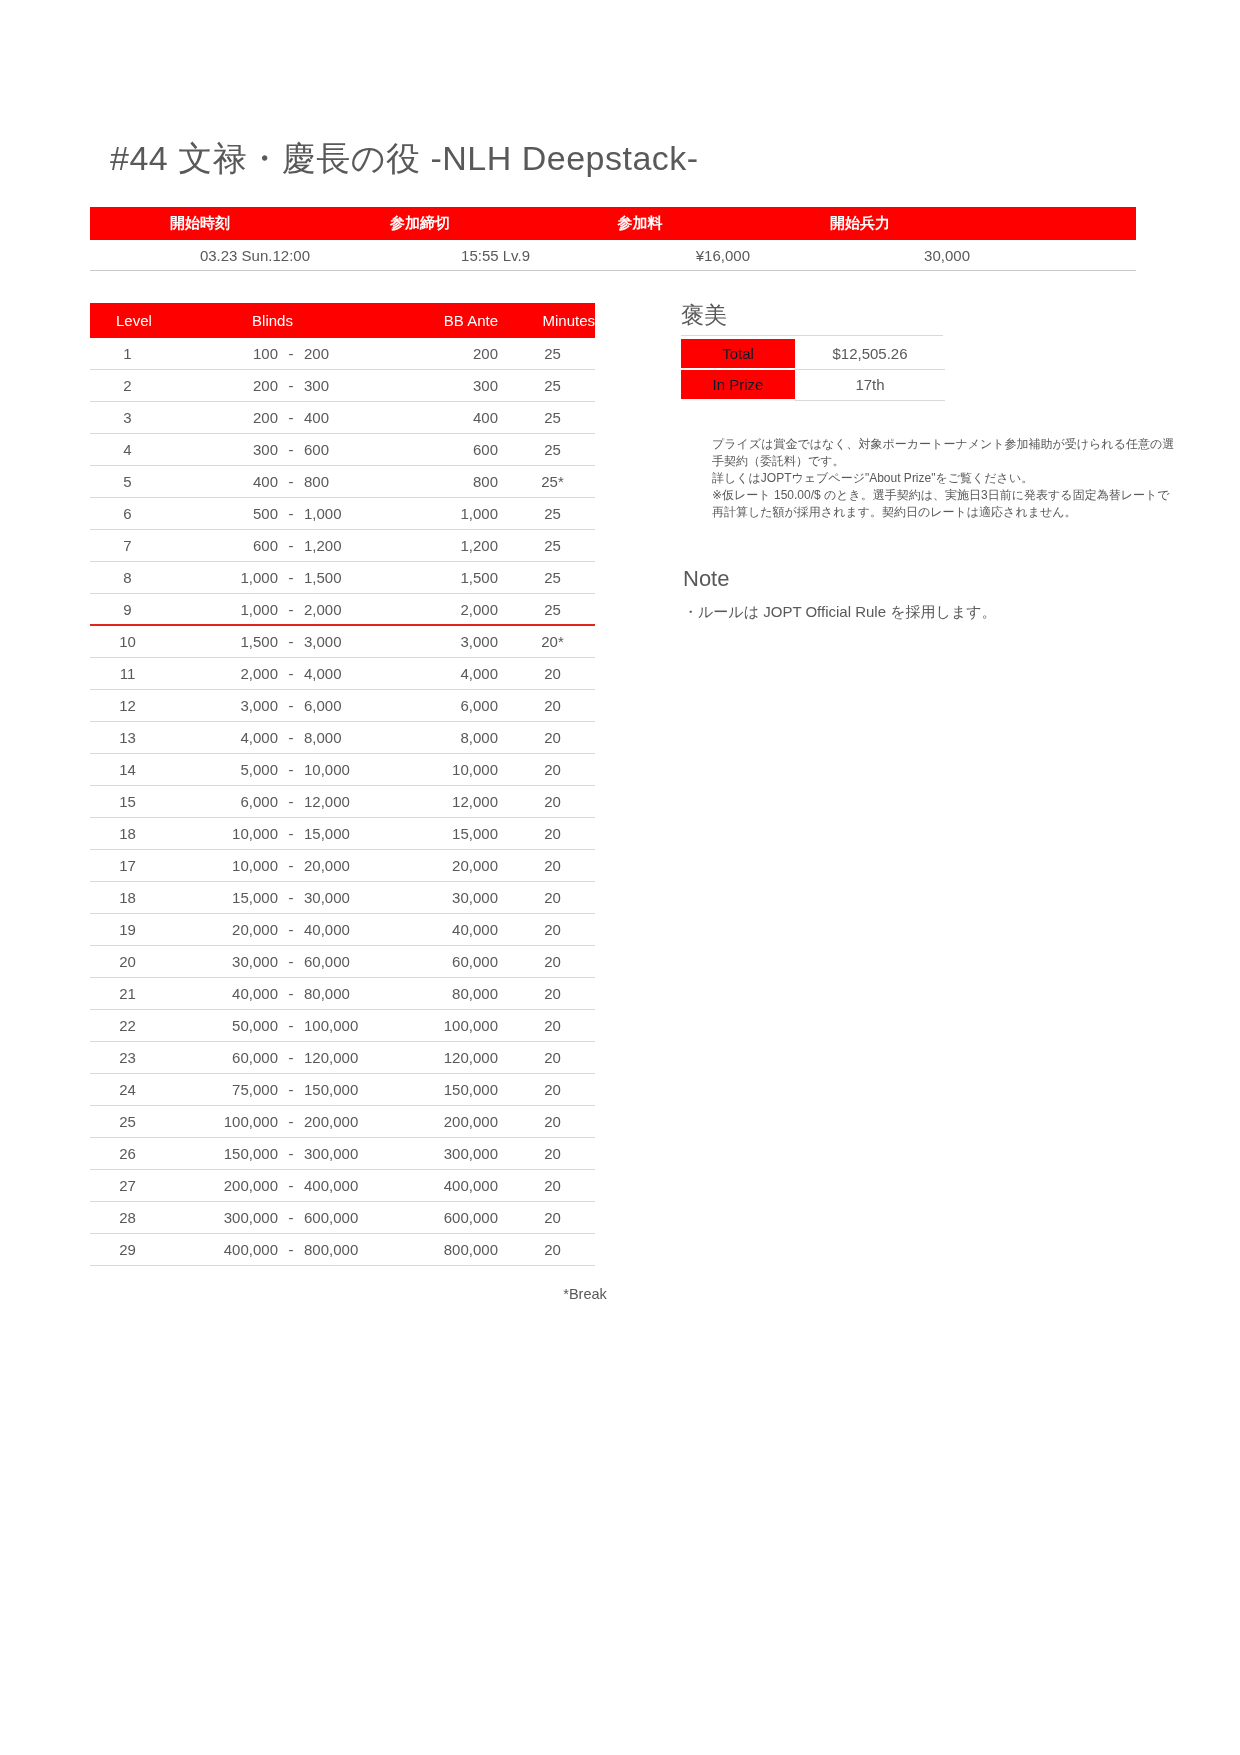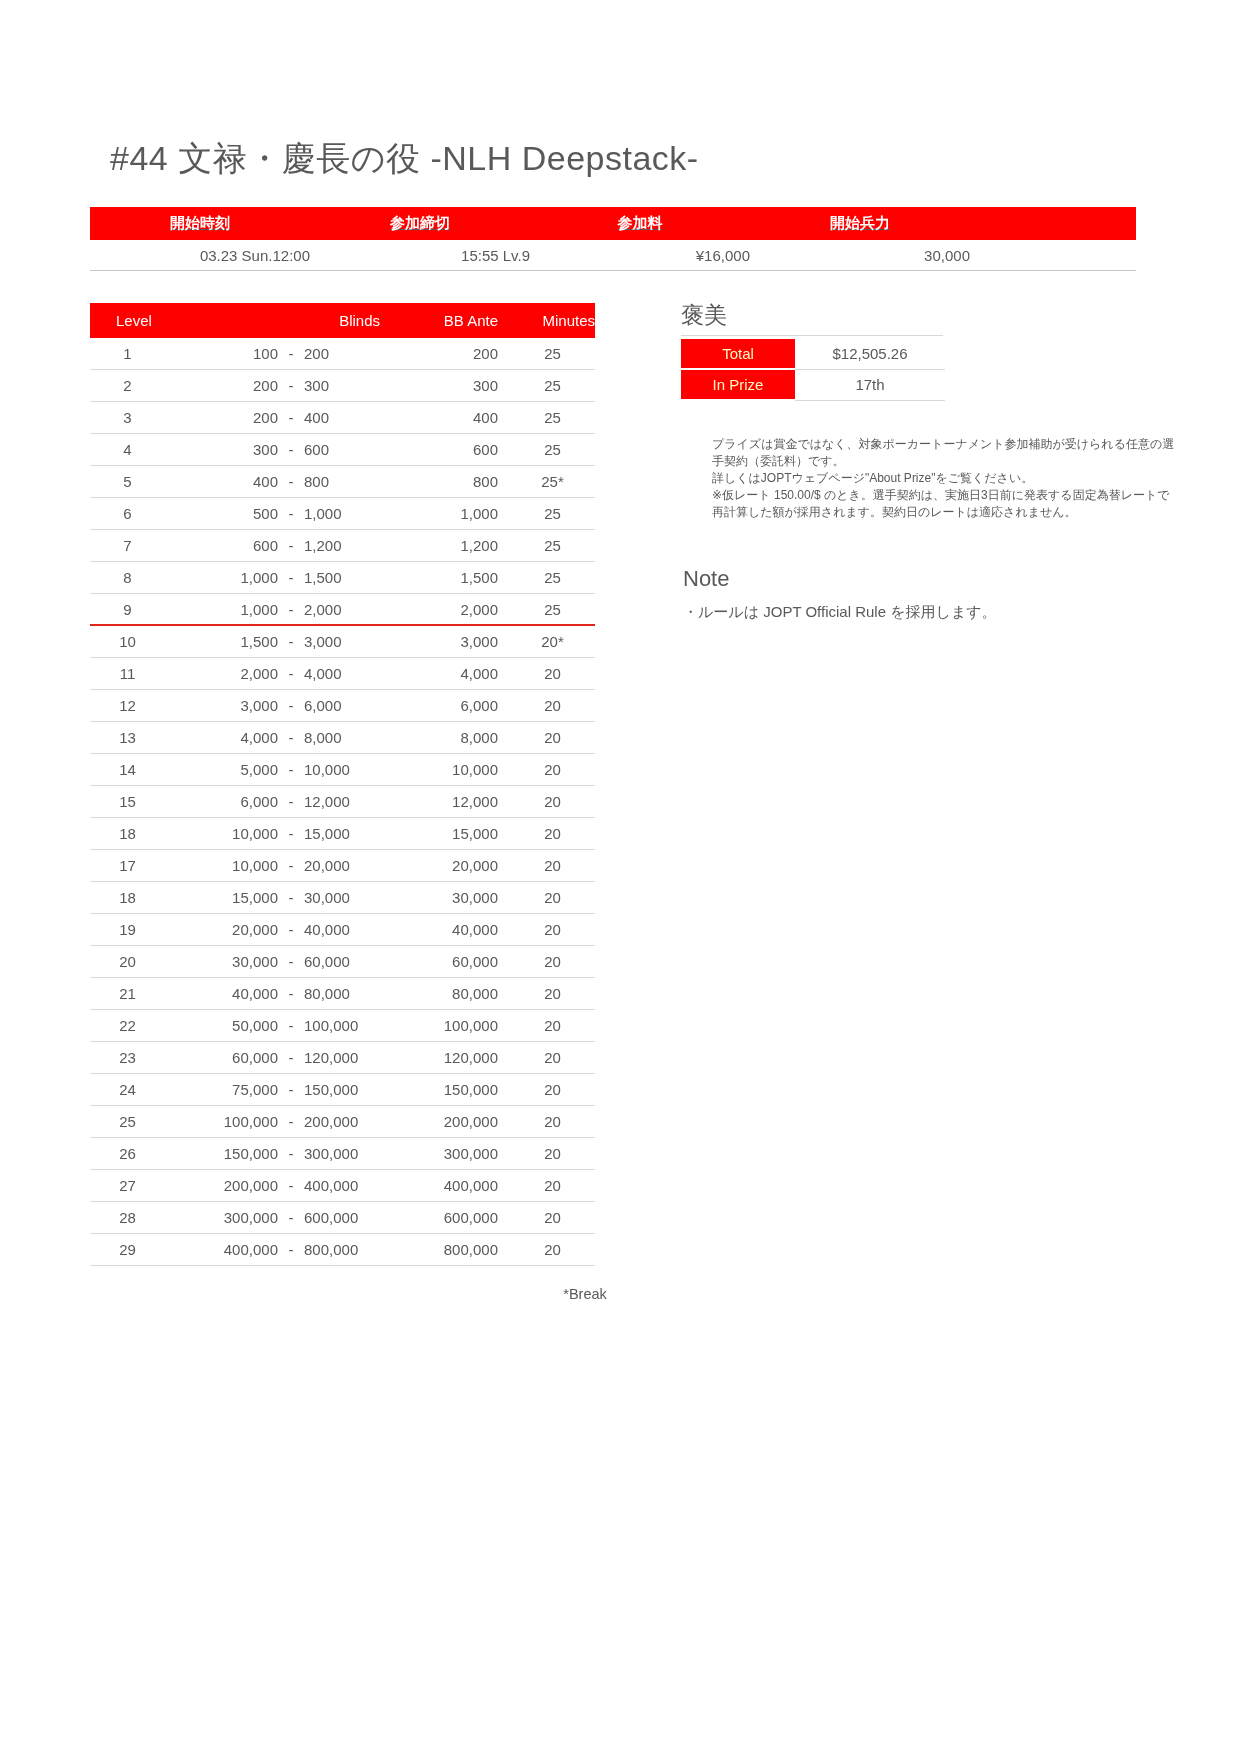--- a/index.html
+++ b/index.html
@@ -11,37 +11,36 @@
   
   .title {
     position:absolute; left:110px; top:136px; font-size:34px; font-weight:400;
     color:#595959; letter-spacing:0.5px; white-space:nowrap;
   }
   
   .info-bar {
     position:absolute; left:90px; top:207px; width:1046px; height:33px;
     background:#ff0000; display:grid; grid-template-columns:repeat(4,220px) 1fr;
     align-items:center;
-    text-decoration:underline;
   }
   .info-bar .cell { color:#ffffff; font-size:15px; font-weight:700; text-align:center; }
   .info-values {
     position:absolute; left:90px; top:240px; width:1046px; height:31px;
     display:grid; grid-template-columns:repeat(4,220px) 1fr; align-items:center;
     border-bottom:1px solid #c9c9c9;
   }
   .info-values .cell { color:#595959; font-size:15px; text-align:right; }
   
   .level-table { position:absolute; left:90px; top:303px; width:505px; }
   .lt-header {
     height:35px; background:#ff0000; color:#ffffff; font-size:15px;
     display:grid; grid-template-columns:75px 215px 130px 85px; align-items:center;
   }
   .lt-header .h-level { padding-left:26px; text-align:left; }
-  .lt-header .h-blinds { text-align:right; }
+  .lt-header .h-blinds { text-align:center; }
   .lt-header .h-ante { text-align:right; padding-right:12px; }
   .lt-header .h-min { text-align:right; }
   .lt-row {
     height:32px; display:grid; grid-template-columns:75px 215px 130px 85px;
     align-items:center; border-bottom:1px solid #d9d9d9; font-size:15px; color:#595959;
   }
   .lt-row.reg-close { border-bottom:2px solid #e0261c; }
   .c-level { text-align:center; }
   .c-blinds { display:grid; grid-template-columns:113px 26px 1fr; }
   .c-blinds .sb { text-align:right; }
@@ -54,21 +53,21 @@
     font-size:14.5px; color:#595959;
   }
   
   .prize-heading {
     position:absolute; left:681px; top:300px; width:262px;
     font-size:23px; color:#595959; padding-bottom:4px; border-bottom:1px solid #d9d9d9;
   }
   .prize-table { position:absolute; left:681px; top:339px; width:264px; }
   .p-row { display:flex; }
   .p-label {
-    width:114px; height:31px; line-height:29px; background:#ff0000; color:#fef9c3;
+    width:114px; height:31px; line-height:29px; background:#ff0000; color:#0f172a;
     text-align:center; font-size:15px; border-bottom:2px solid #ffffff;
   }
   .p-value {
     width:150px; height:31px; line-height:29px; color:#595959;
     text-align:center; font-size:15px; border-bottom:1px solid #d9d9d9;
   }
   .disclaimer {
     position:absolute; left:712px; top:436px; width:468px;
     font-size:12px; line-height:17px; color:#595959;
   }

